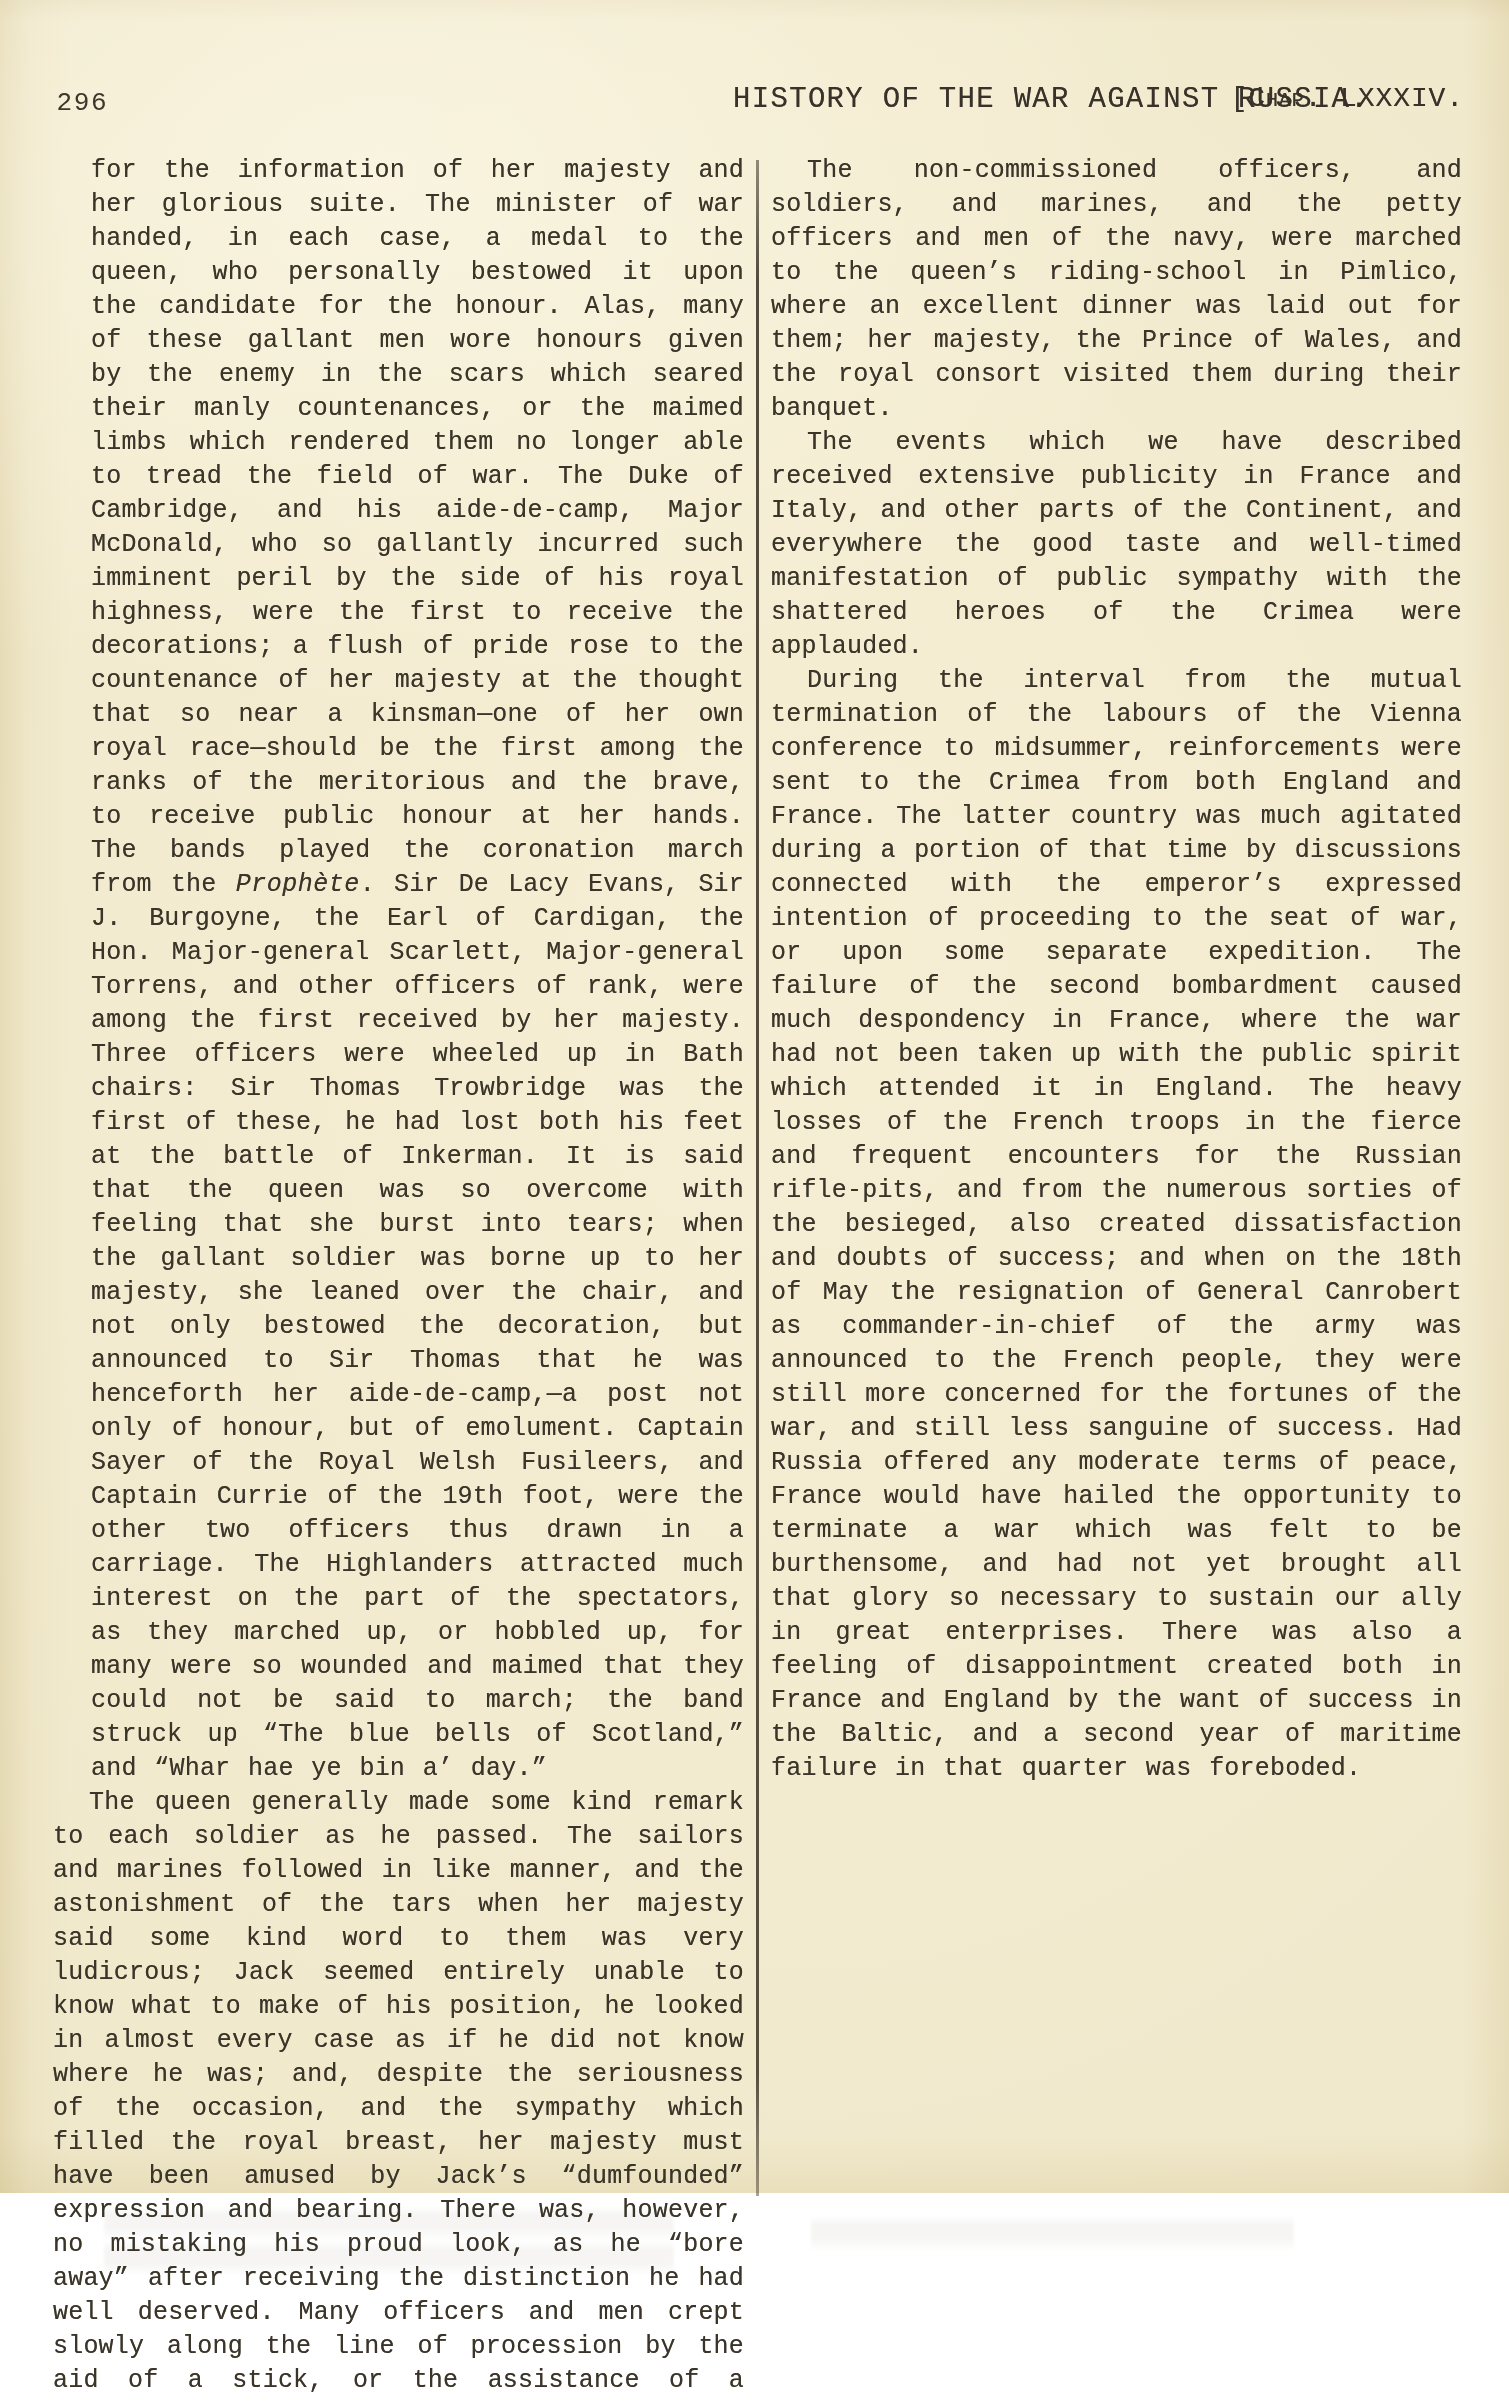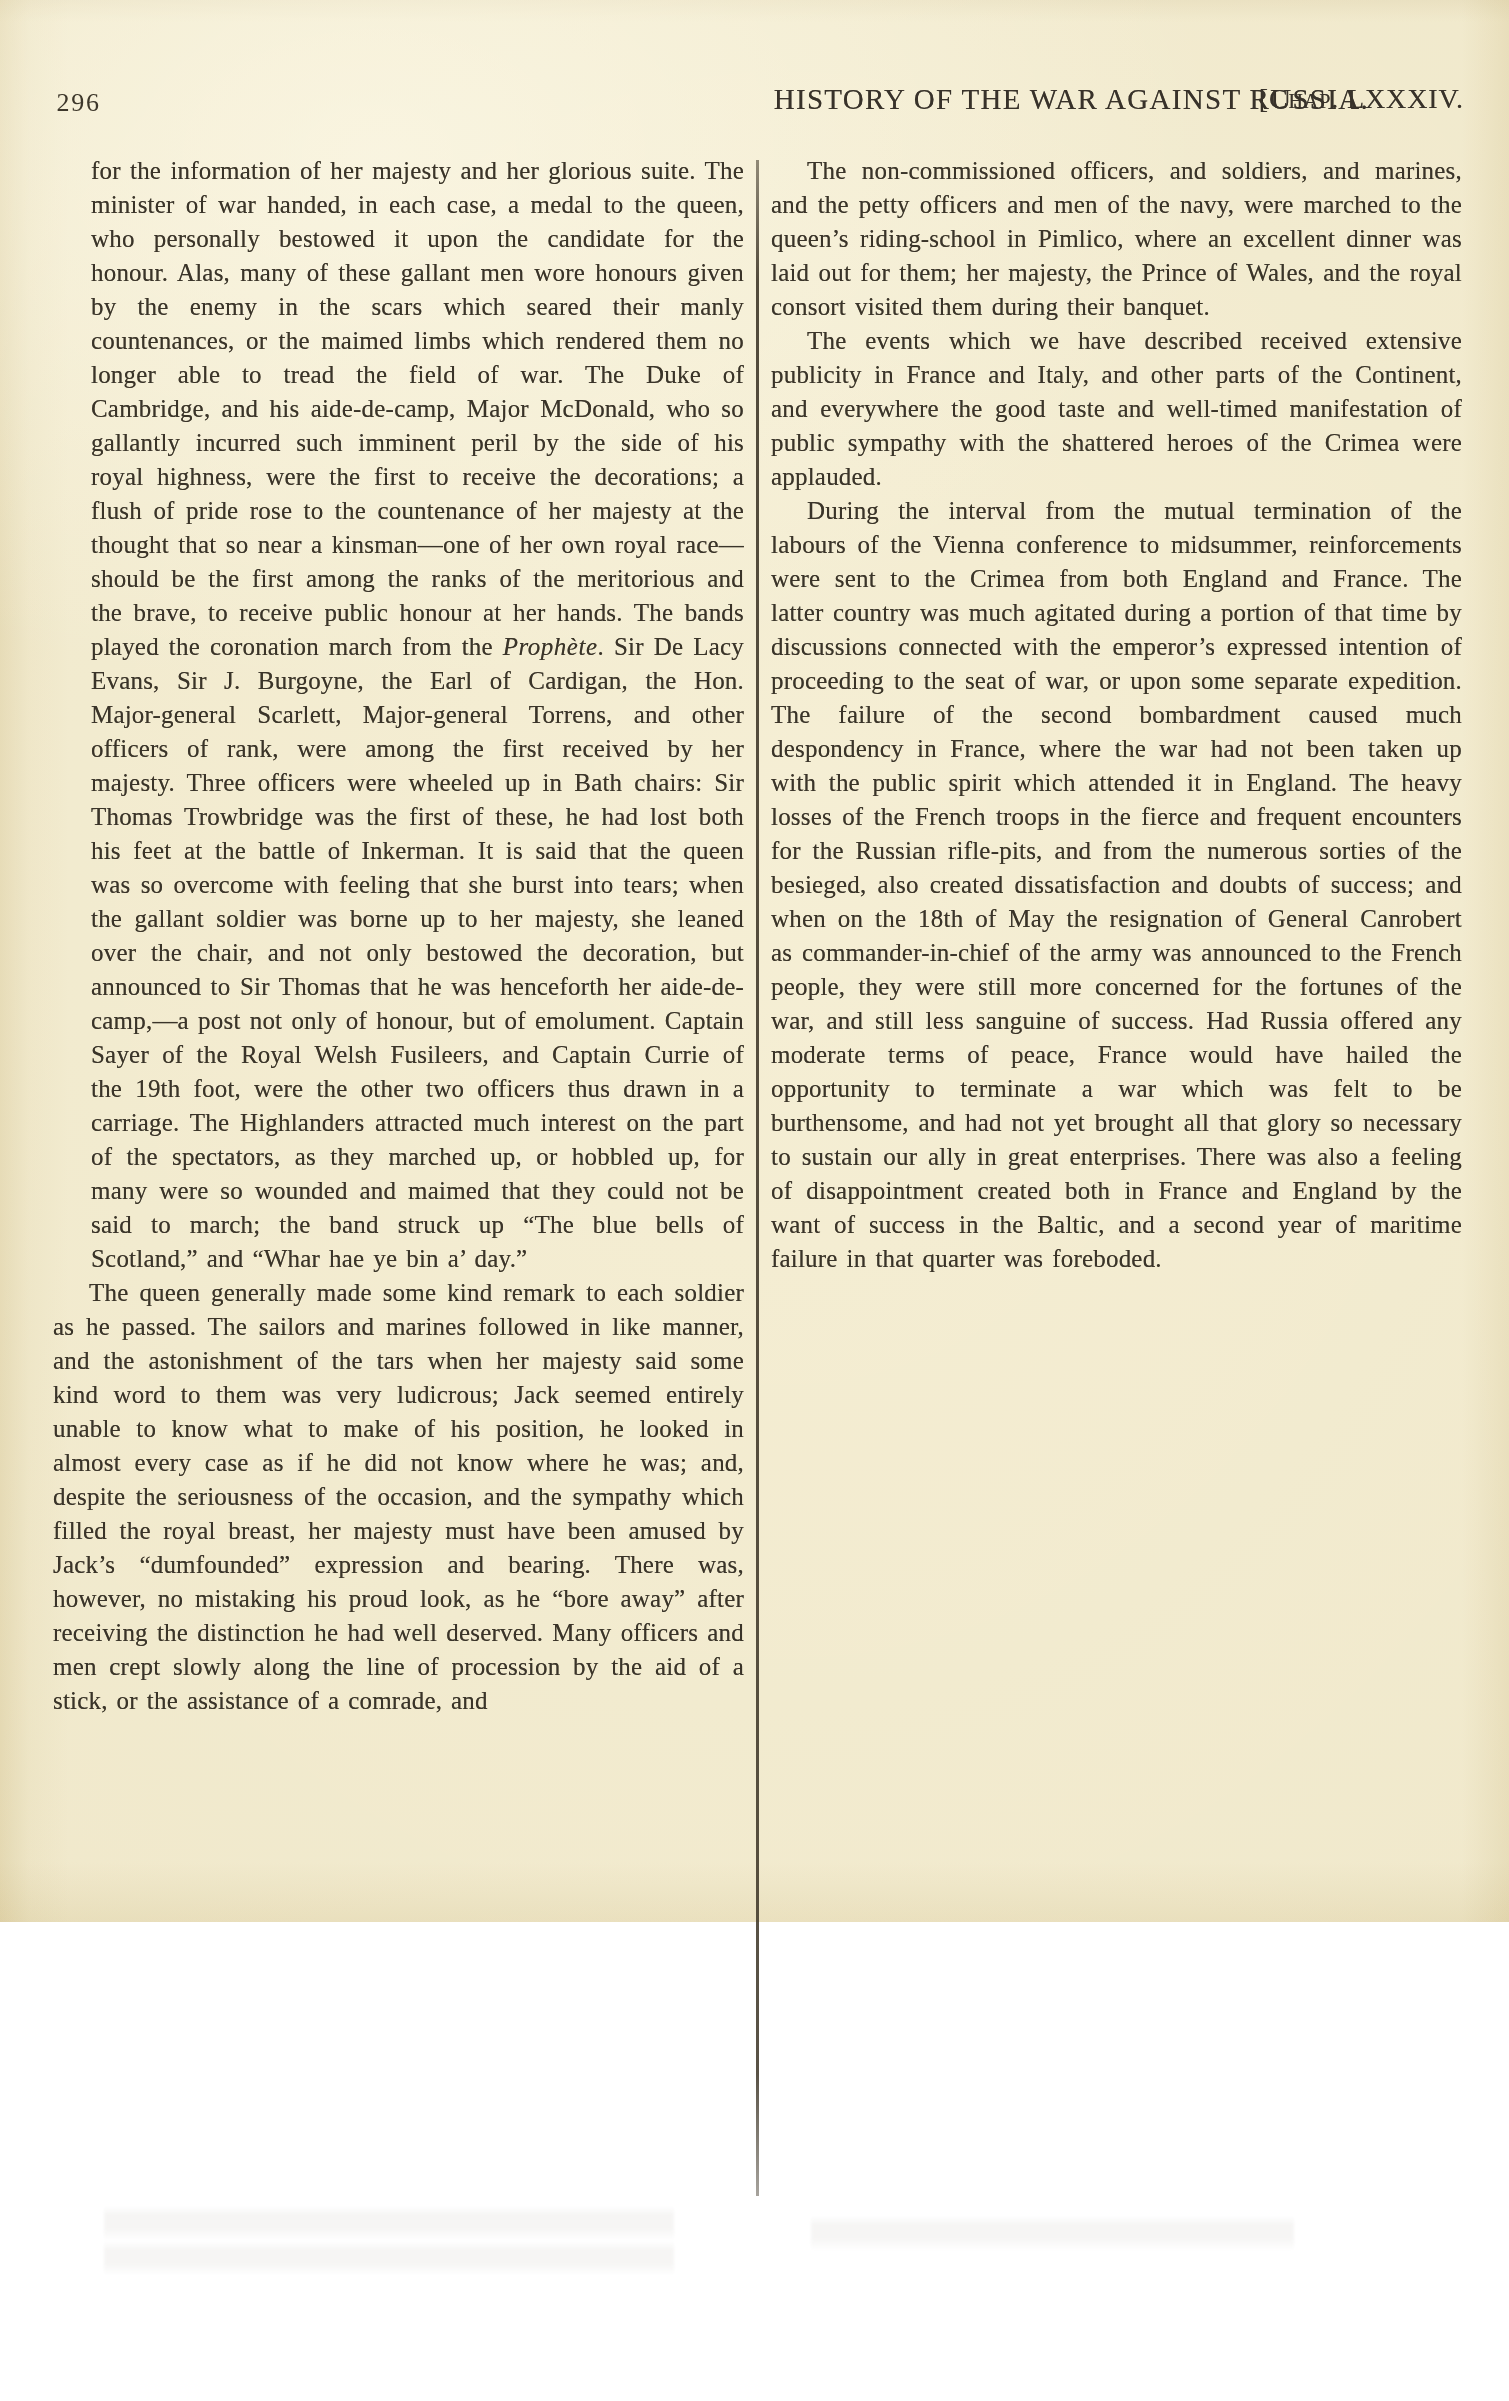--- a/index.html
+++ b/index.html
@@ -3,30 +3,31 @@
 <meta charset="utf-8">
 <style>
   html, body { margin: 0; padding: 0; }
   body {
     width: 1509px; height: 2401px;
     font-family: "Liberation Serif", serif;
     overflow: hidden;
   }
   .page {
     position: relative;
-    width: 1509px; height: 1922px;
+    width: 1509px; height: 2193px;
     background-color: #efe7c9;
     background-image:
       radial-gradient(1208px 777px at 25% 8%, rgba(255,252,238,0.55), transparent 70%),
       radial-gradient(1898px 2244px at 52% 45%, rgba(255,250,230,0.40), transparent 78%),
       linear-gradient(90deg, rgba(190,166,100,0.28) 0, rgba(190,166,100,0.08) 29px, rgba(190,166,100,0.0) 69px),
       linear-gradient(270deg, rgba(190,166,100,0.20) 0, rgba(190,166,100,0.0) 47px),
       linear-gradient(0deg, rgba(190,166,100,0.18) 0, rgba(190,166,100,0.0) 60px),
       linear-gradient(180deg, rgba(170,145,85,0.12) 0, rgba(170,145,85,0.0) 22.4px);
     color: #3a3429;
+    font-family: Liberation Mono, monospace;
   }
   .header {
     position: absolute;
     top: 83px; left: 53px; right: 45px; height: 38px;
   }
   .page-number {
     position: absolute; left: 3.5px; top: 5.2px;
     font-size: 26px; letter-spacing: 1.7px; color: #3d372b;
   }
   .running-title {

